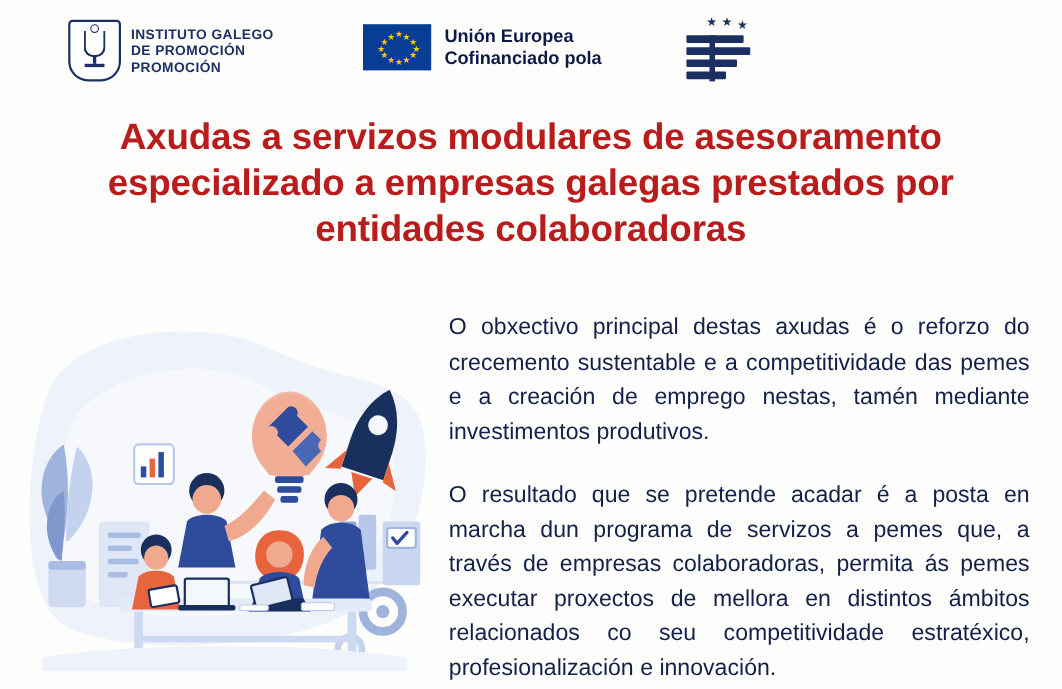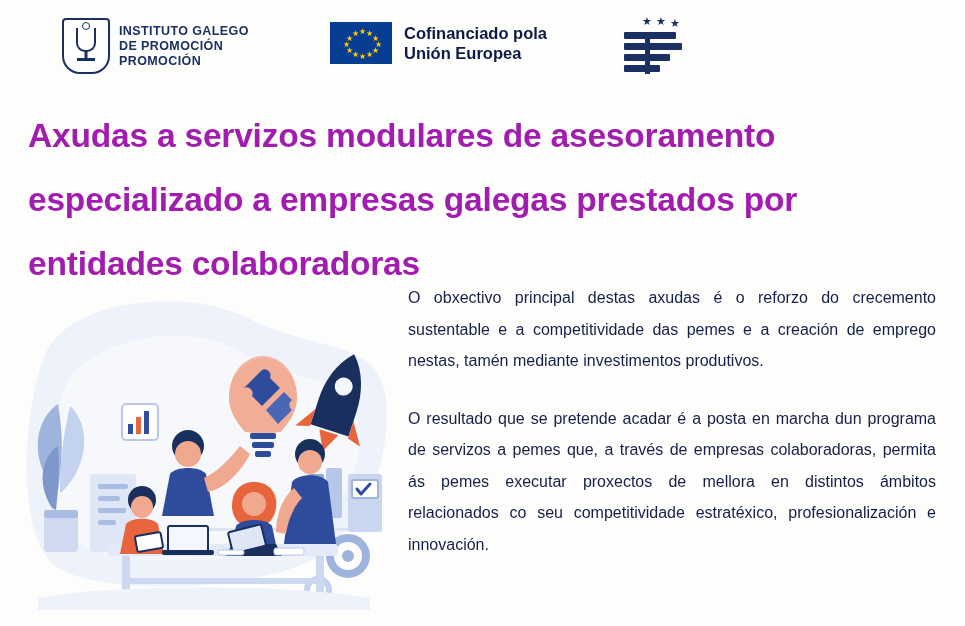--- a/index.html
+++ b/index.html
@@ -166,45 +166,45 @@
     line-height: 32px;
     letter-spacing: 0.2px;
   }
 
   
   .title {
     position: absolute;
     top: 104px;
     left: 28px;
     width: 909px;
-    text-align: left;
-    color: #a21caf;
+    text-align: center;
+    color: #b91c1c;
     font-size: 33.5px;
     font-weight: bold;
-    line-height: 64px;
+    line-height: 42px;
     letter-spacing: -0.2px;
   }
 
   
   .illustration {
     position: absolute;
     left: 18px;
     top: 278px;
     width: 375px;
     height: 340px;
   }
 
   
   .body-text {
     position: absolute;
     left: 408px;
     top: 282px;
     width: 528px;
     color: #15204a;
-    font-size: 16px;
+    font-size: 21px;
     line-height: 31.5px;
     text-align: justify;
   }
   .body-text p { margin: 0 0 26px 0; }
   .body-text p:last-child { margin-bottom: 0; }
 </style>
 </head>
 <body>
 
 <div class="page">
@@ -234,22 +234,22 @@
         <span class="eu-star" style="left:42px; top:13px;">★</span>
         <span class="eu-star" style="left:13px; top:19px;">★</span>
         <span class="eu-star" style="left:45px; top:19px;">★</span>
         <span class="eu-star" style="left:16px; top:25px;">★</span>
         <span class="eu-star" style="left:42px; top:25px;">★</span>
         <span class="eu-star" style="left:22px; top:29px;">★</span>
         <span class="eu-star" style="left:36px; top:29px;">★</span>
         <span class="eu-star" style="left:29px; top:31px;">★</span>
       </div>
       <div class="eu-text">
+        <div>Unión Europea</div>
         <div>Cofinanciado pola</div>
-        <div>Unión Europea</div>
       </div>
     </div>
 
     <div class="fondos-logo">
       <div class="fondos-mark">
         <span class="st" style="left:24px; top:0px;">★</span>
         <span class="st" style="left:38px; top:0px;">★</span>
         <span class="st" style="left:52px; top:2px;">★</span>
         <div class="bar" style="top:16px; width:52px;"></div>
         <div class="bar" style="top:27px; width:58px;"></div>

